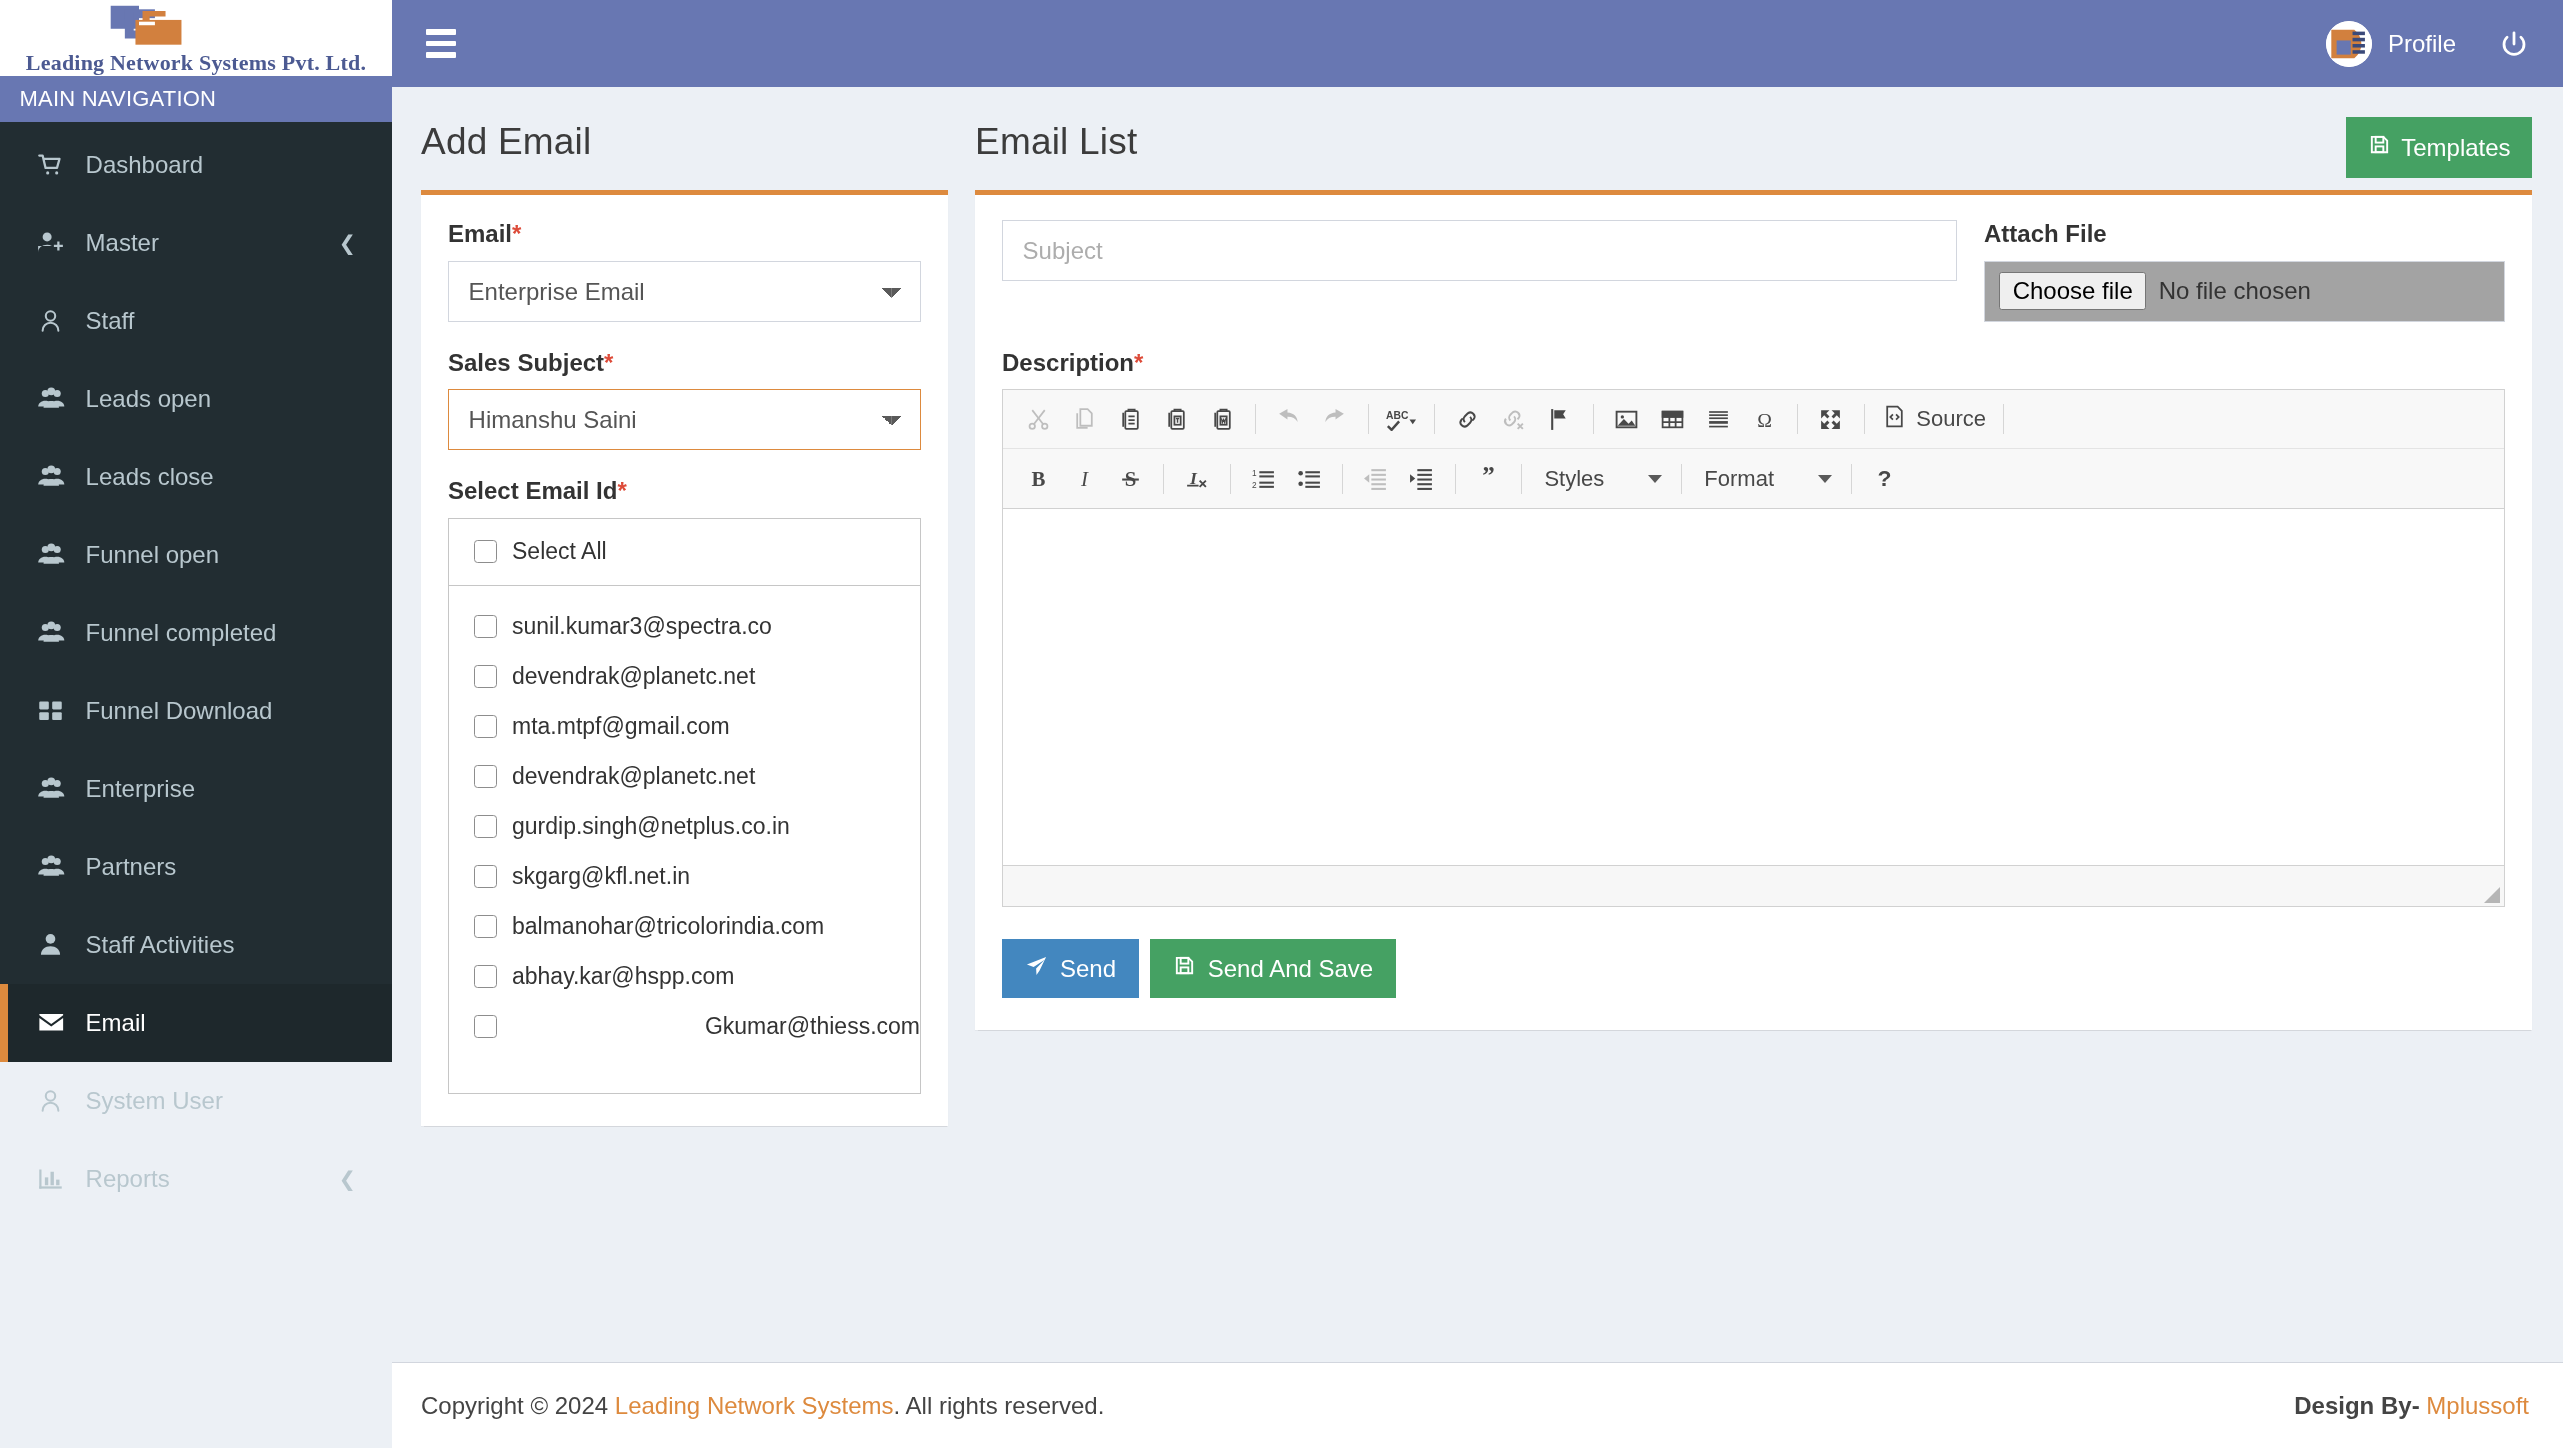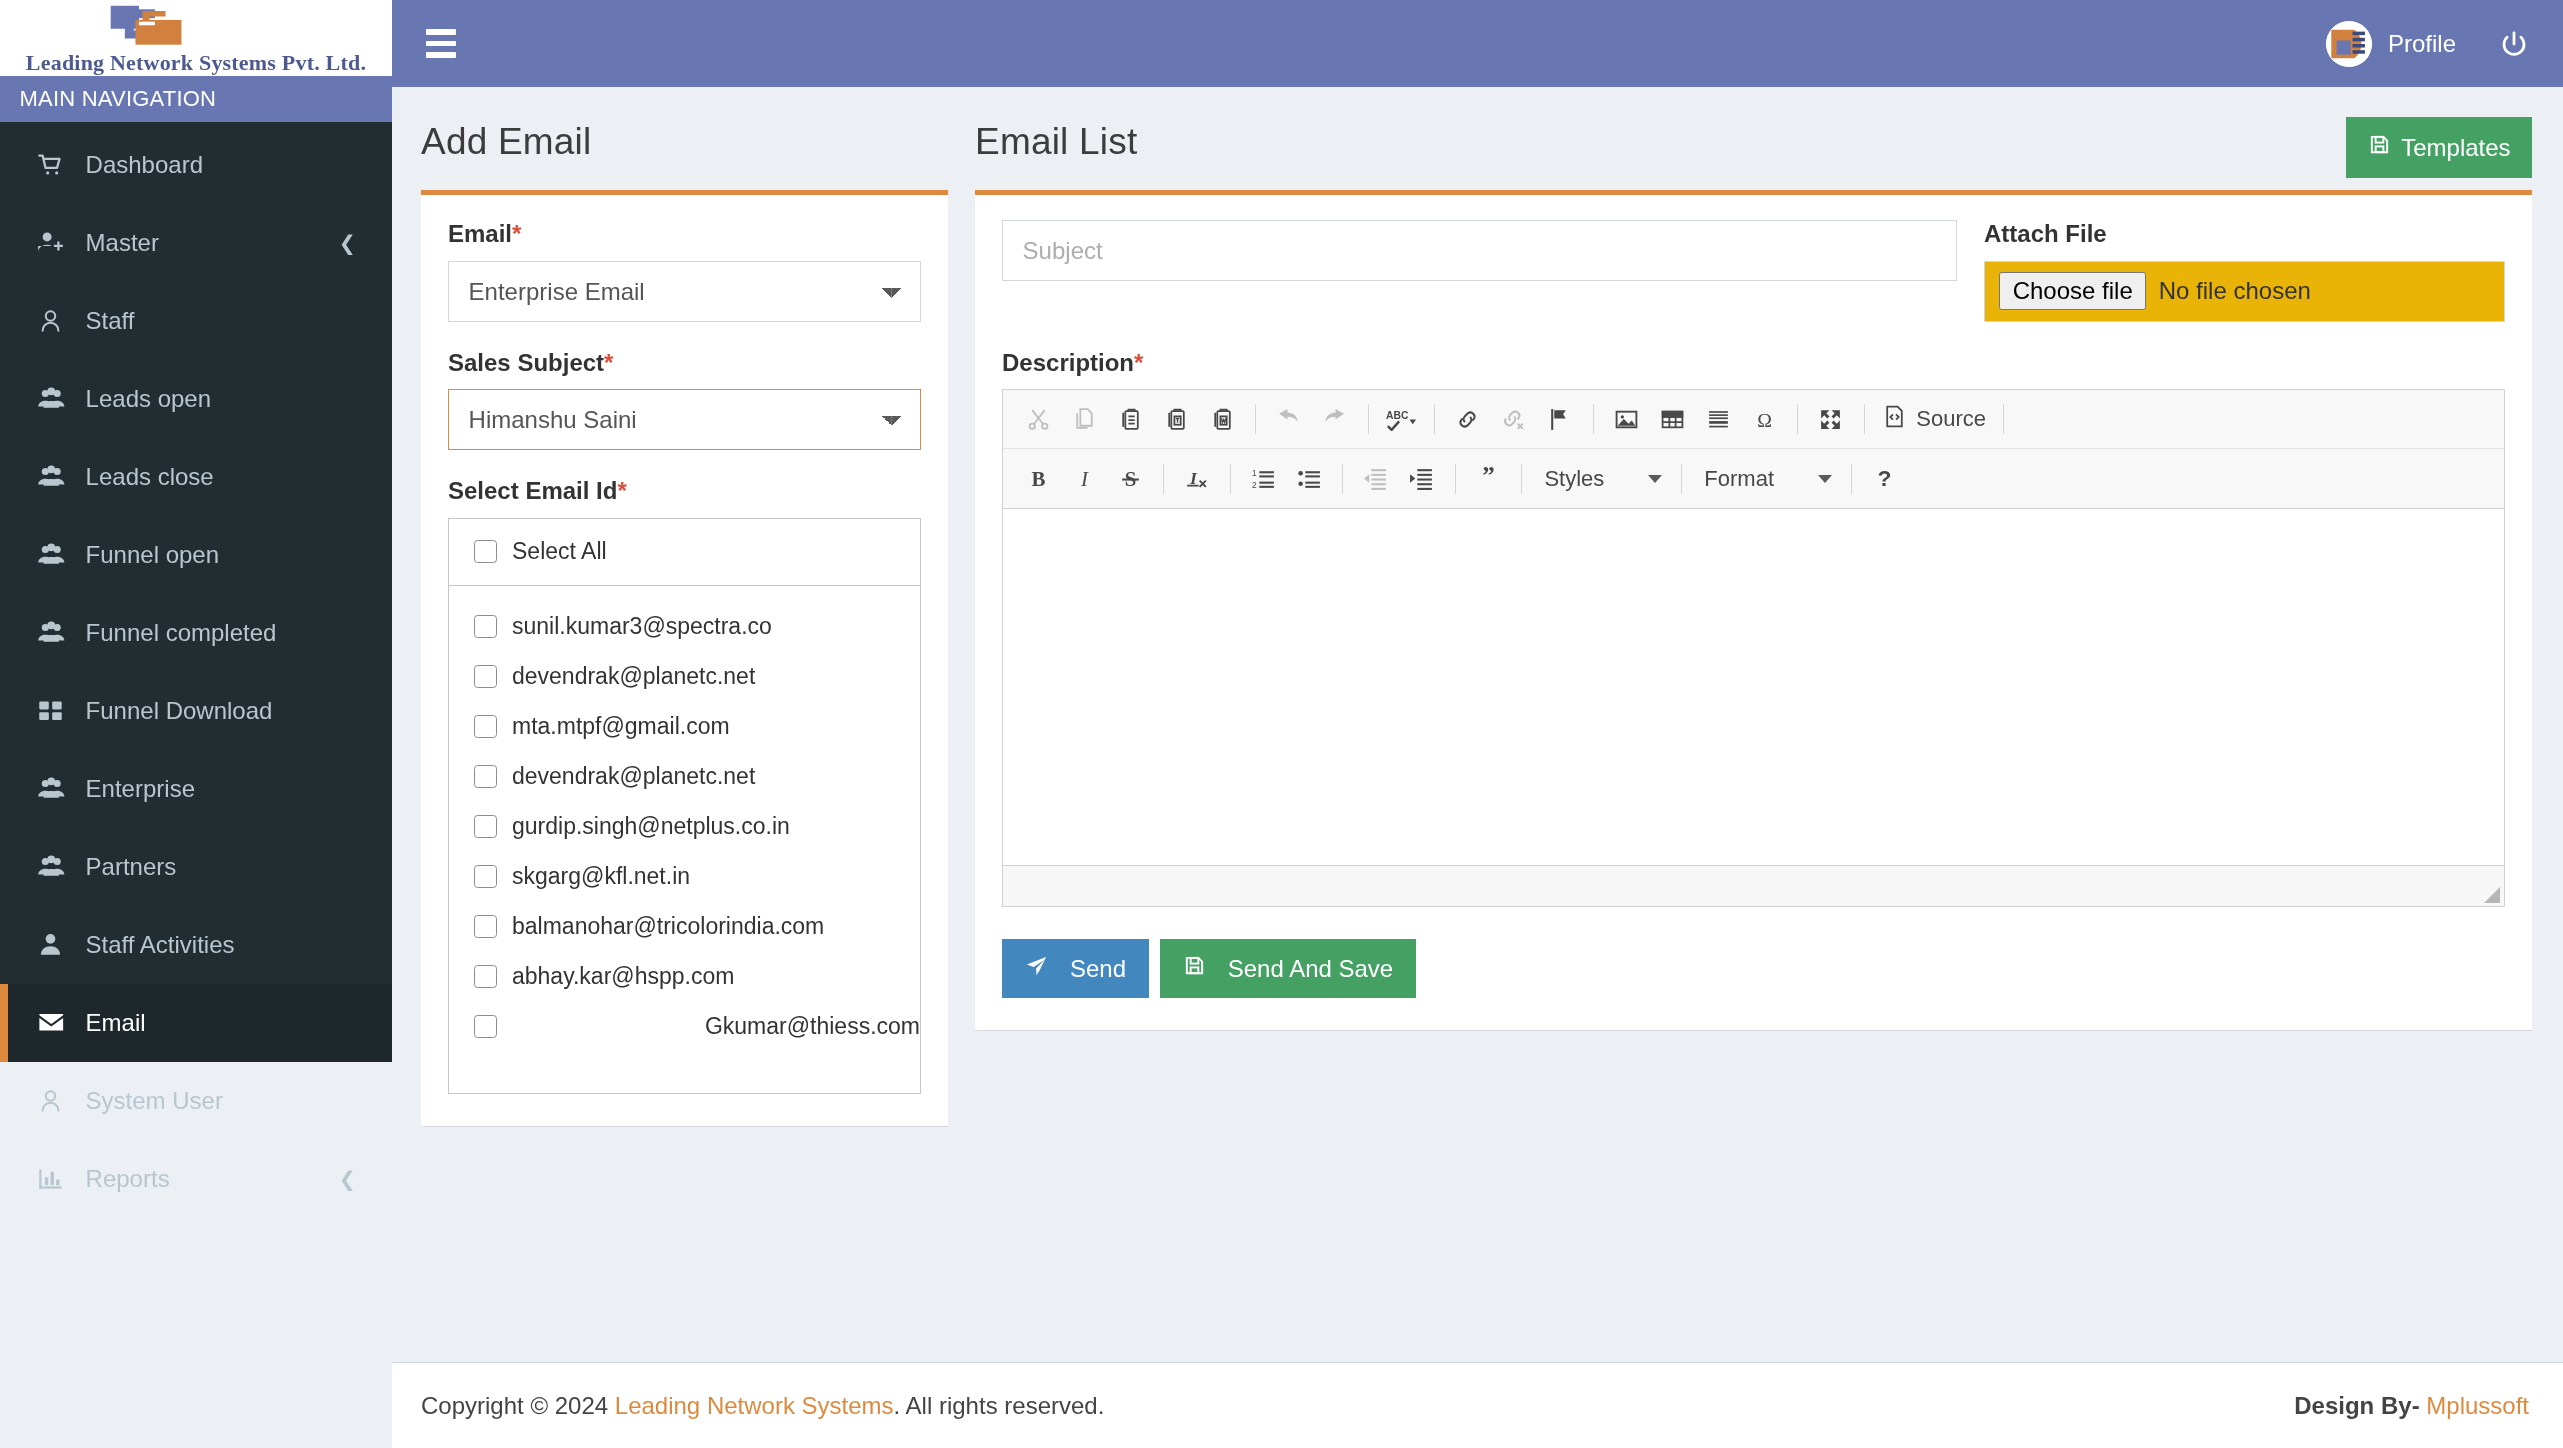--- a/index.html
+++ b/index.html
@@ -159,21 +159,21 @@
     background: #fff; cursor: pointer;
   }
   .cb-label { font-size: 23px; color: #333333; white-space: nowrap; }
 
   
   .right-row { display: flex; gap: 27px; }
   .subject-col { flex: 1 1 auto; min-width: 0; }
   .attach-col { width: 521px; flex: 0 0 521px; }
 
   .file-input-wrap {
-    border: 0.9px solid #d2d6de; background: #eab308;
+    border: 0.9px solid #d2d6de; background: #a3a3a3;
     height: 61px; display: flex; align-items: center;
     padding: 0 14.2px;
   }
   .choose-file-btn {
     background: #efefef; border: 0.9px solid #767676;
     border-radius: 2.7px; font-size: 24px; color: #000;
     padding: 4.4px 12.5px; font-family: "Liberation Sans", sans-serif;
     cursor: pointer;
   }
   .no-file { font-size: 24px; color: #333; margin-left: 12.5px; }
@@ -222,21 +222,21 @@
   .ck-resize {
     position: absolute; right: 3.6px; bottom: 2.7px;
     width: 0; height: 0;
     border-left: 16px solid transparent;
     border-bottom: 16px solid #b6b6b6;
   }
 
   .btn-row { display: flex; gap: 10.7px; margin-top: 32px; }
   .btn {
     border: none; color: #fff; font-size: 24px;
-    padding: 15px 23px; display: inline-flex; align-items: center; gap: 22px;
+    padding: 15px 23px; display: inline-flex; align-items: center; gap: 12px;
     cursor: pointer; font-family: "Liberation Sans", sans-serif;
   }
   .btn-send { background: #4387bf; }
   .btn-send-save { background: #45a163; }
 
   
   .footer {
     height: 87px; background: #ffffff;
     border-top: 0.9px solid #d2d6de;
     display: flex; align-items: center;

